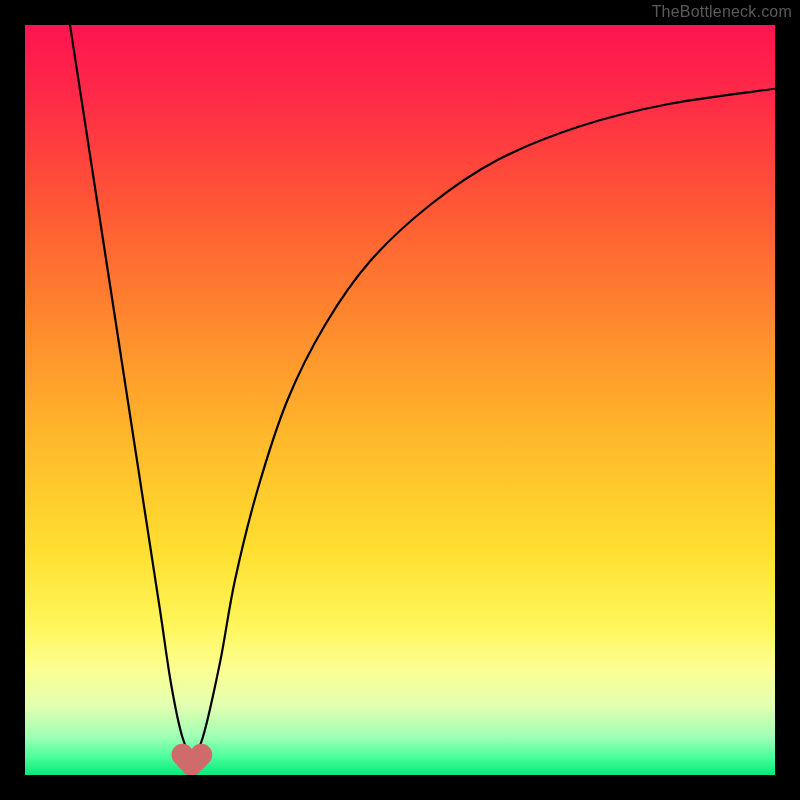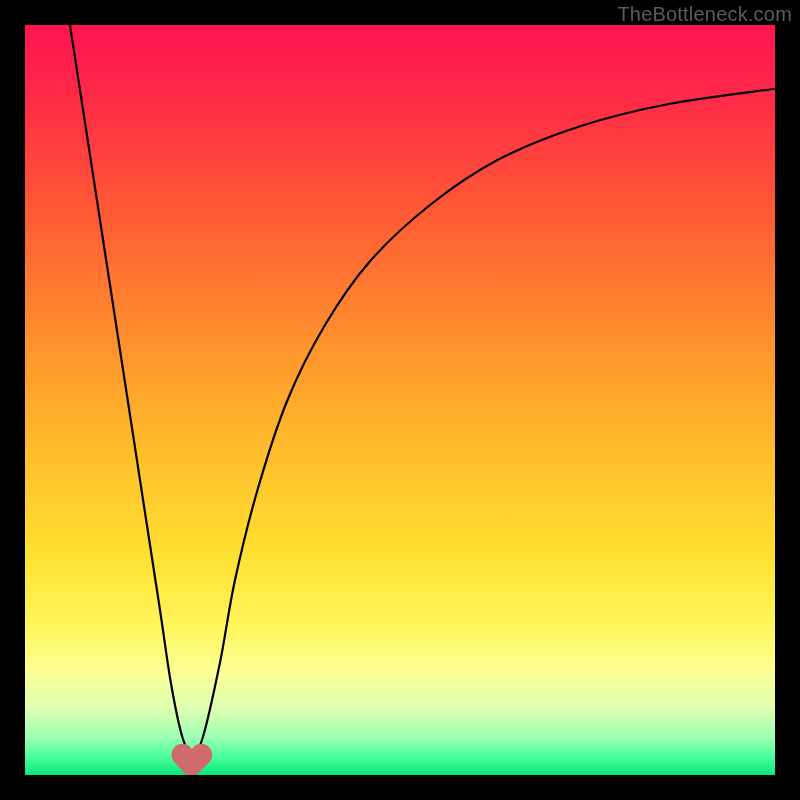--- a/index.html
+++ b/index.html
@@ -36,21 +36,21 @@
     position: absolute;
     top: 0; left: 0;
     width: 100%;
     height: 100%;
   }
   .watermark {
     position: absolute;
     top: 3px;
     right: 8px;
     color: #5b5b5b;
-    font-size: 20px;
+    font-size: 16px;
     font-weight: 500;
     letter-spacing: 0.2px;
   }
   .markers {
     position: absolute;
     top: 0; left: 0;
     width: 100%;
     height: 100%;
   }
 </style>

